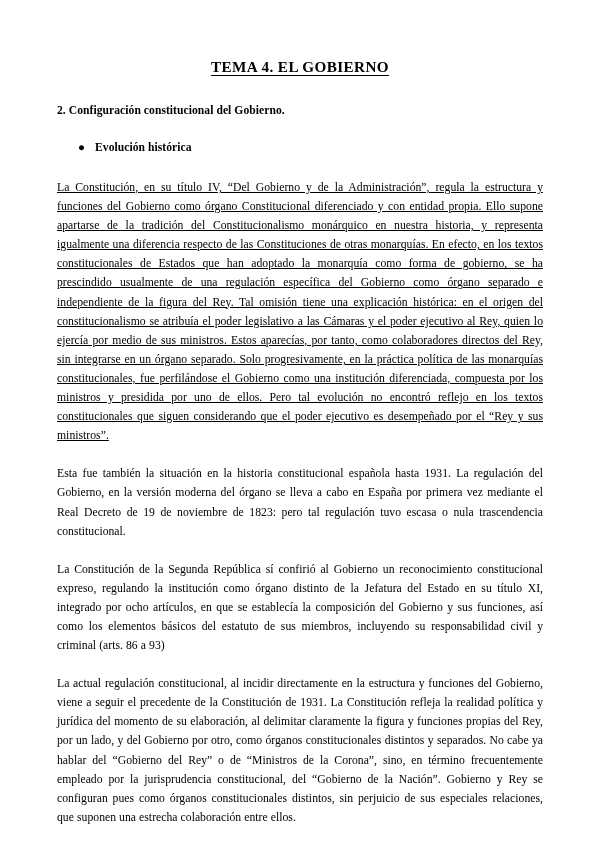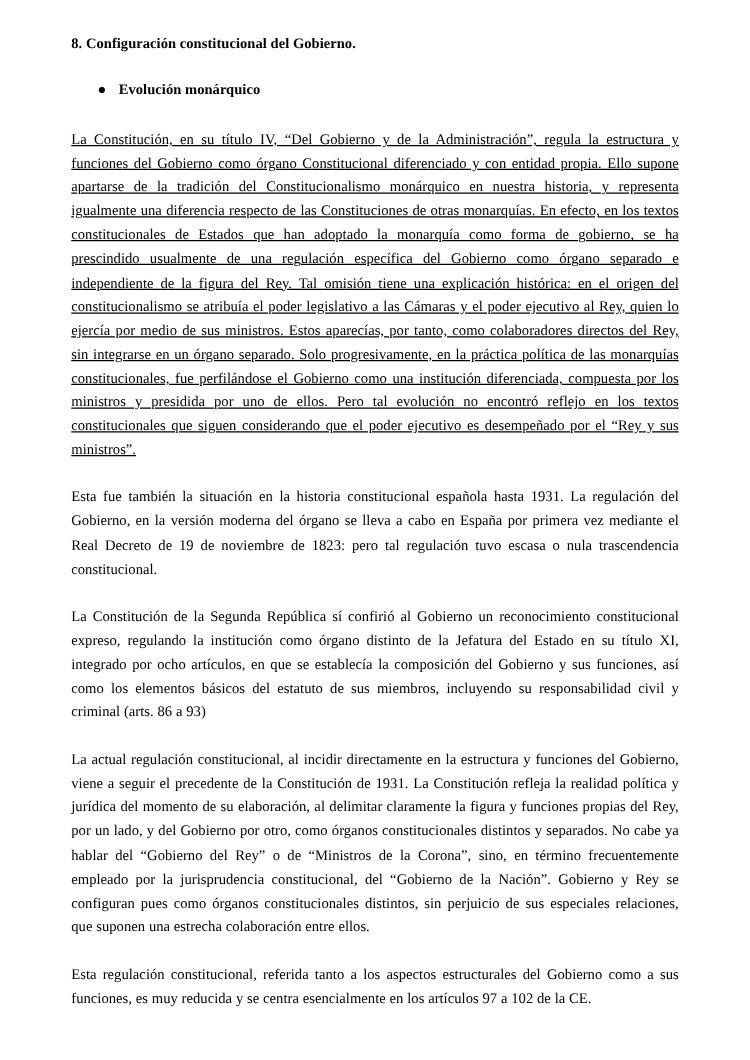--- a/index.html
+++ b/index.html
@@ -93,27 +93,28 @@
     padding-top: 21px;
     text-decoration: underline;
   }
 </style>
 </head>
 <body>
 
 <div class="page">
   <div class="content">
 
+    <h1 class="doc-title">TEMA 4. EL GOBIERNO</h1>
 
-    <h2 class="section-heading">8. Configuración constitucional del Gobierno.</h2>
+    <h2 class="section-heading">2. Configuración constitucional del Gobierno.</h2>
 
     <ul class="bullet-list">
       <li class="bullet-item">
         <span class="bullet-glyph">●</span>
-        <span>Evolución monárquico</span>
+        <span>Evolución histórica</span>
       </li>
     </ul>
 
     <p class="body-par">La Constitución, en su título IV, “Del Gobierno y de la Administración”, regula la estructura y funciones del Gobierno como órgano Constitucional diferenciado y con entidad propia. Ello supone apartarse de la tradición del Constitucionalismo monárquico en nuestra historia, y representa igualmente una diferencia respecto de las Constituciones de otras monarquías. En efecto, en los textos constitucionales de Estados que han adoptado la monarquía como forma de gobierno, se ha prescindido usualmente de una regulación específica del Gobierno como órgano separado e independiente de la figura del Rey. Tal omisión tiene una explicación histórica: en el origen del constitucionalismo se atribuía el poder legislativo a las Cámaras y el poder ejecutivo al Rey, quien lo ejercía por medio de sus ministros. Estos aparecías, por tanto, como colaboradores directos del Rey, sin integrarse en un órgano separado. Solo progresivamente, en la práctica política de las monarquías constitucionales, fue perfilándose el Gobierno como una institución diferenciada, compuesta por los ministros y presidida por uno de ellos. Pero tal evolución no encontró reflejo en los textos constitucionales que siguen considerando que el poder ejecutivo es desempeñado por el “Rey y sus ministros”.</p>
 
     <p class="body-par">Esta fue también la situación en la historia constitucional española hasta 1931. La regulación del Gobierno, en la versión moderna del órgano se lleva a cabo en España por primera vez mediante el Real Decreto de 19 de noviembre de 1823: pero tal regulación tuvo escasa o nula trascendencia constitucional.</p>
 
     <p class="body-par">La Constitución de la Segunda República sí confirió al Gobierno un reconocimiento constitucional expreso, regulando la institución como órgano distinto de la Jefatura del Estado en su título XI, integrado por ocho artículos, en que se establecía la composición del Gobierno y sus funciones, así como los elementos básicos del estatuto de sus miembros, incluyendo su responsabilidad civil y criminal (arts. 86 a 93)</p>
 
     <p class="body-par">La actual regulación constitucional, al incidir directamente en la estructura y funciones del Gobierno, viene a seguir el precedente de la Constitución de 1931. La Constitución refleja la realidad política y jurídica del momento de su elaboración, al delimitar claramente la figura y funciones propias del Rey, por un lado, y del Gobierno por otro, como órganos constitucionales distintos y separados. No cabe ya hablar del “Gobierno del Rey” o de “Ministros de la Corona”, sino, en término frecuentemente empleado por la jurisprudencia constitucional, del “Gobierno de la Nación”. Gobierno y Rey se configuran pues como órganos constitucionales distintos, sin perjuicio de sus especiales relaciones, que suponen una estrecha colaboración entre ellos.</p>

